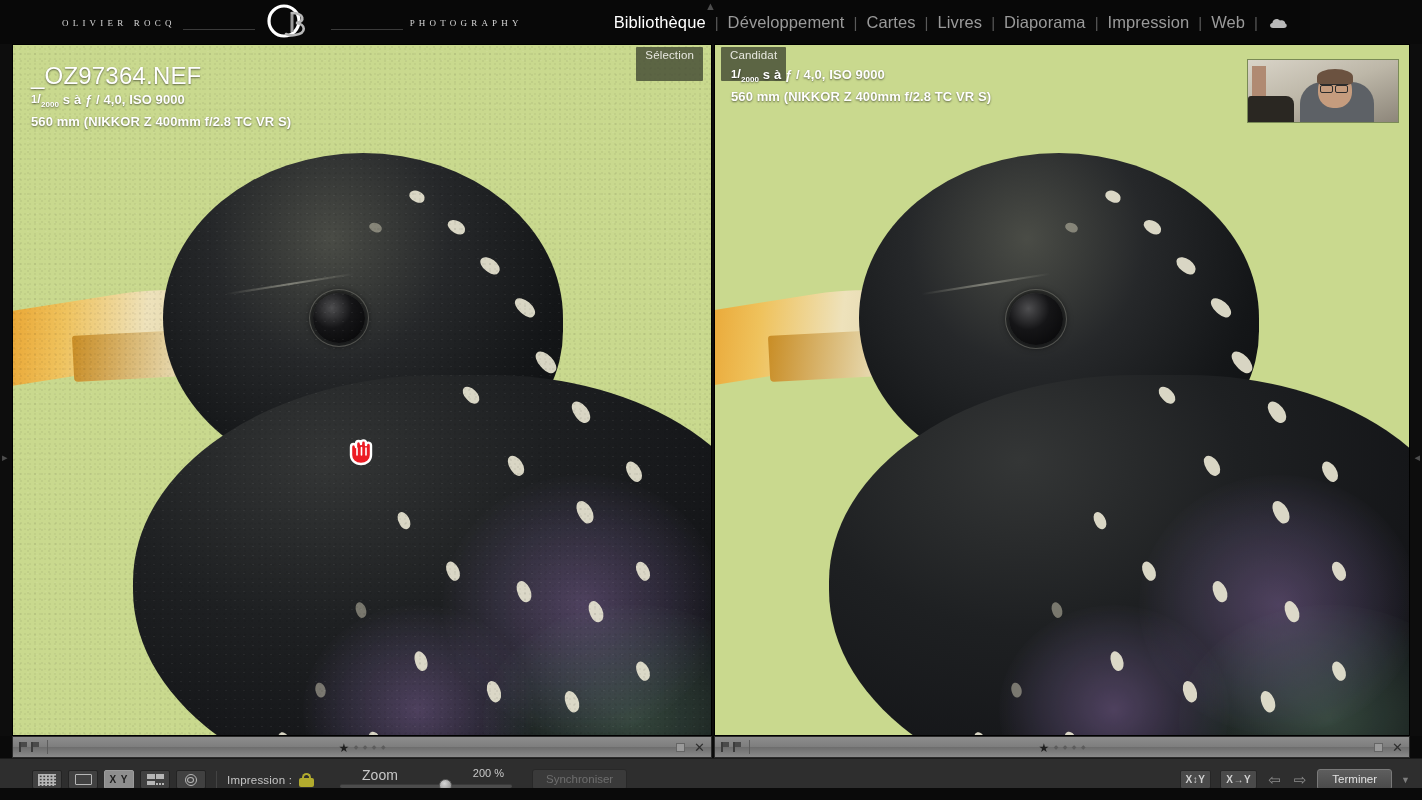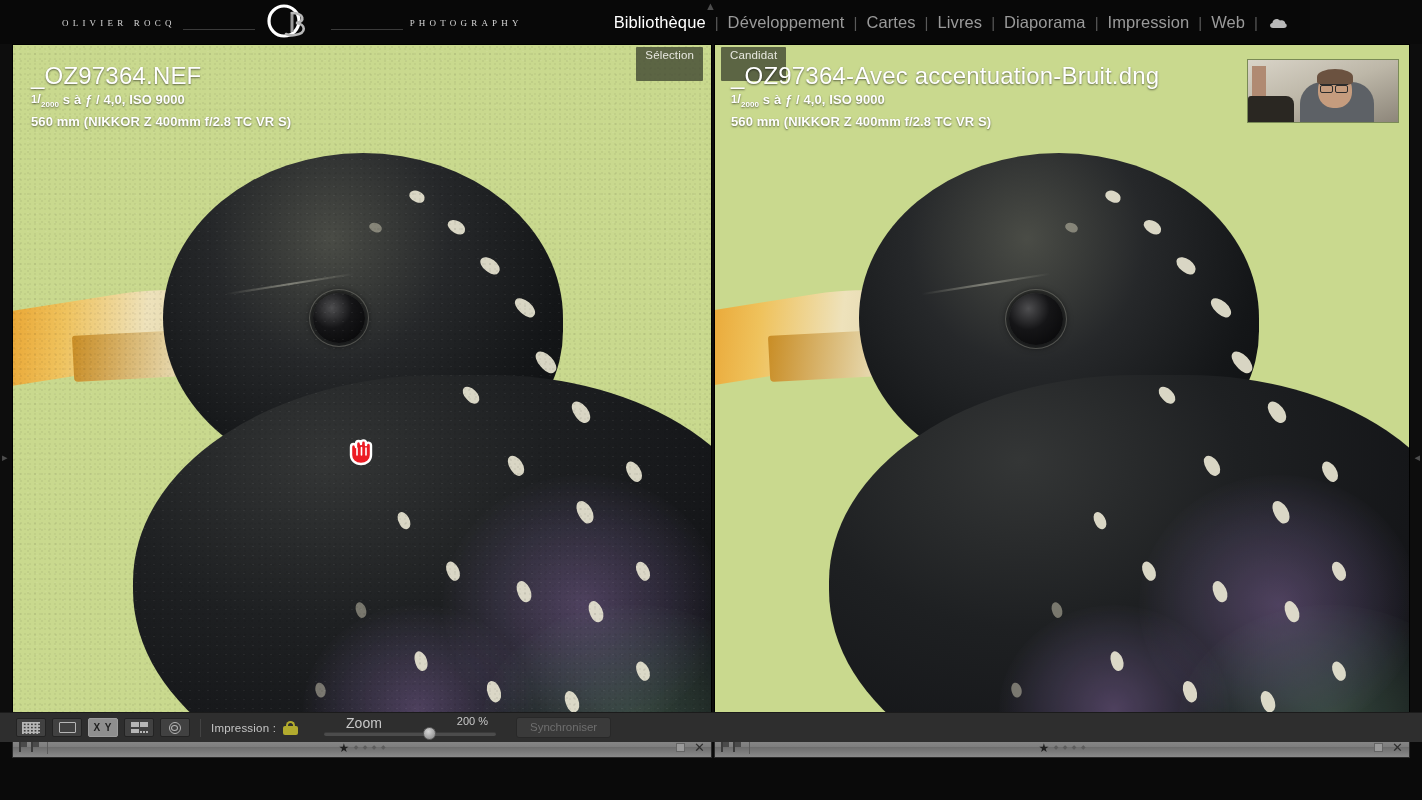--- a/index.html
+++ b/index.html
@@ -203,24 +203,24 @@
   .strip-div { width:1px; height:14px; background:#5d5d5d; }
   .stars { position:absolute; left:0; right:0; text-align:center; }
   .star-on { color:#1f1f1f; font-size: 12px; }
   .star-off { color:#5c5c5c; font-size: 6px; position: relative; top: -3px; }
   .strip-right-icons { position:absolute; right:6px; display:flex; align-items:center; gap:9px; }
   .label-sq { width:9px; height:9px; background:#9a9a9a; border:1px solid #656565; }
   .x-mark { color:#2e2e2e; font-size:13px; line-height:1; }
 
   
   .toolbar {
-    position: absolute; left: 0; top: 712px; width: 1422px; height: 30px;
+    position: absolute; left: 0; top: 758px; width: 1422px; height: 42px;
     background: #2e2e2e;
     border-top: 1px solid #1b1b1b;
-    display: flex; align-items: center;
+    display: flex; align-items: center; padding-left: 16px;
   }
   .tb-left { display:flex; align-items:center; padding-left: 16px; gap: 6px; }
   .vbtn {
     width: 30px; height: 19px;
     background: #414141; border: 1px solid #232323; border-radius: 2px;
     display:flex; align-items:center; justify-content:center;
     cursor: pointer;
   }
   .vbtn.active { background: #8e8e8e; border-color:#9c9c9c; }
   .vbtn.active .glyph { color:#1e1e1e; }
@@ -438,21 +438,20 @@
           <div class="spot dim" style="left:294px;top:640px;width:15px;height:10px;transform:rotate(74deg)"></div>
           <div class="spot" style="left:256px;top:690px;width:17px;height:11px;transform:rotate(76deg)"></div>
           <div class="spot" style="left:346px;top:690px;width:19px;height:12px;transform:rotate(74deg)"></div>
 
         </div>
       </div>
 
       <div class="pane-label cand">Candidat</div>
 
       <div class="info-block right">
-        <div class="info-title">_OZ97364-Avec accentuation-Bruit.dng</div>
         <div class="info-line">
           <span class="frac"><span class="num">1</span>/<span class="den">2000</span></span>
           <span>s à ƒ / 4,0, ISO 9000</span>
         </div>
         <div class="info-line">560 mm (NIKKOR Z 400mm f/2.8 TC VR S)</div>
       </div>
 
       <div class="webcam">
         <div class="wc-wall"></div>
         <div class="wc-poster"></div>
@@ -550,16 +549,24 @@
 
     <div class="zoom-group">
       <span class="zoom-label">Zoom</span>
       <span class="zoom-val">200 %</span>
       <span class="zoom-track"></span>
       <span class="zoom-thumb"></span>
     </div>
 
     <button class="sync-btn">Synchroniser</button>
 
+    <div class="tb-right">
+      <div class="sbtn">X↕Y</div>
+      <div class="sbtn">X→Y</div>
+      <span class="arrowbtn">⇦</span>
+      <span class="arrowbtn">⇨</span>
+      <button class="done-btn">Terminer</button>
+      <span class="chev">▼</span>
+    </div>
   </div>
 
   <div class="bottom-strip"></div>
 </div>
 
 </body></html>

